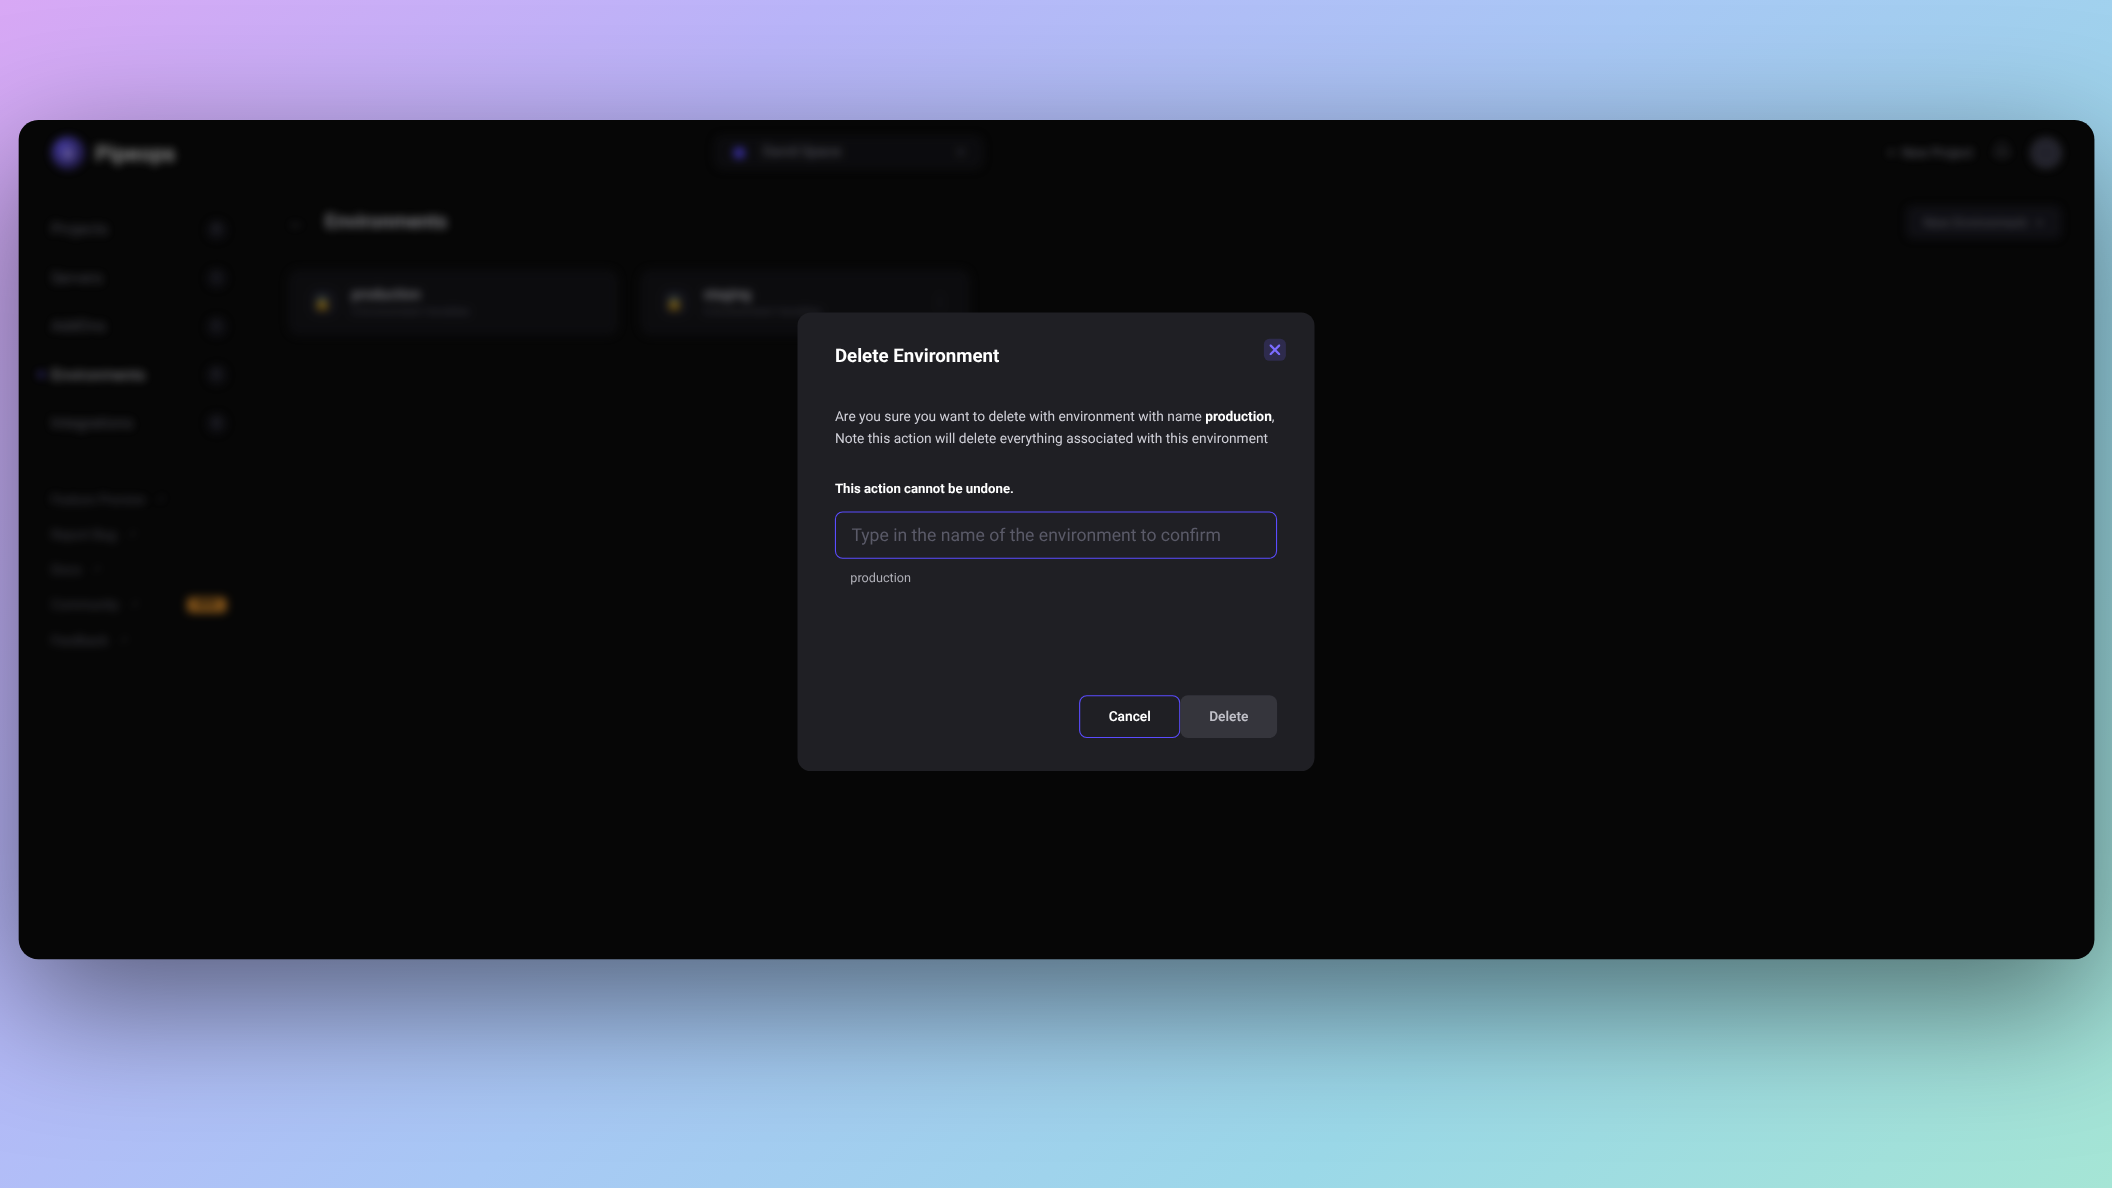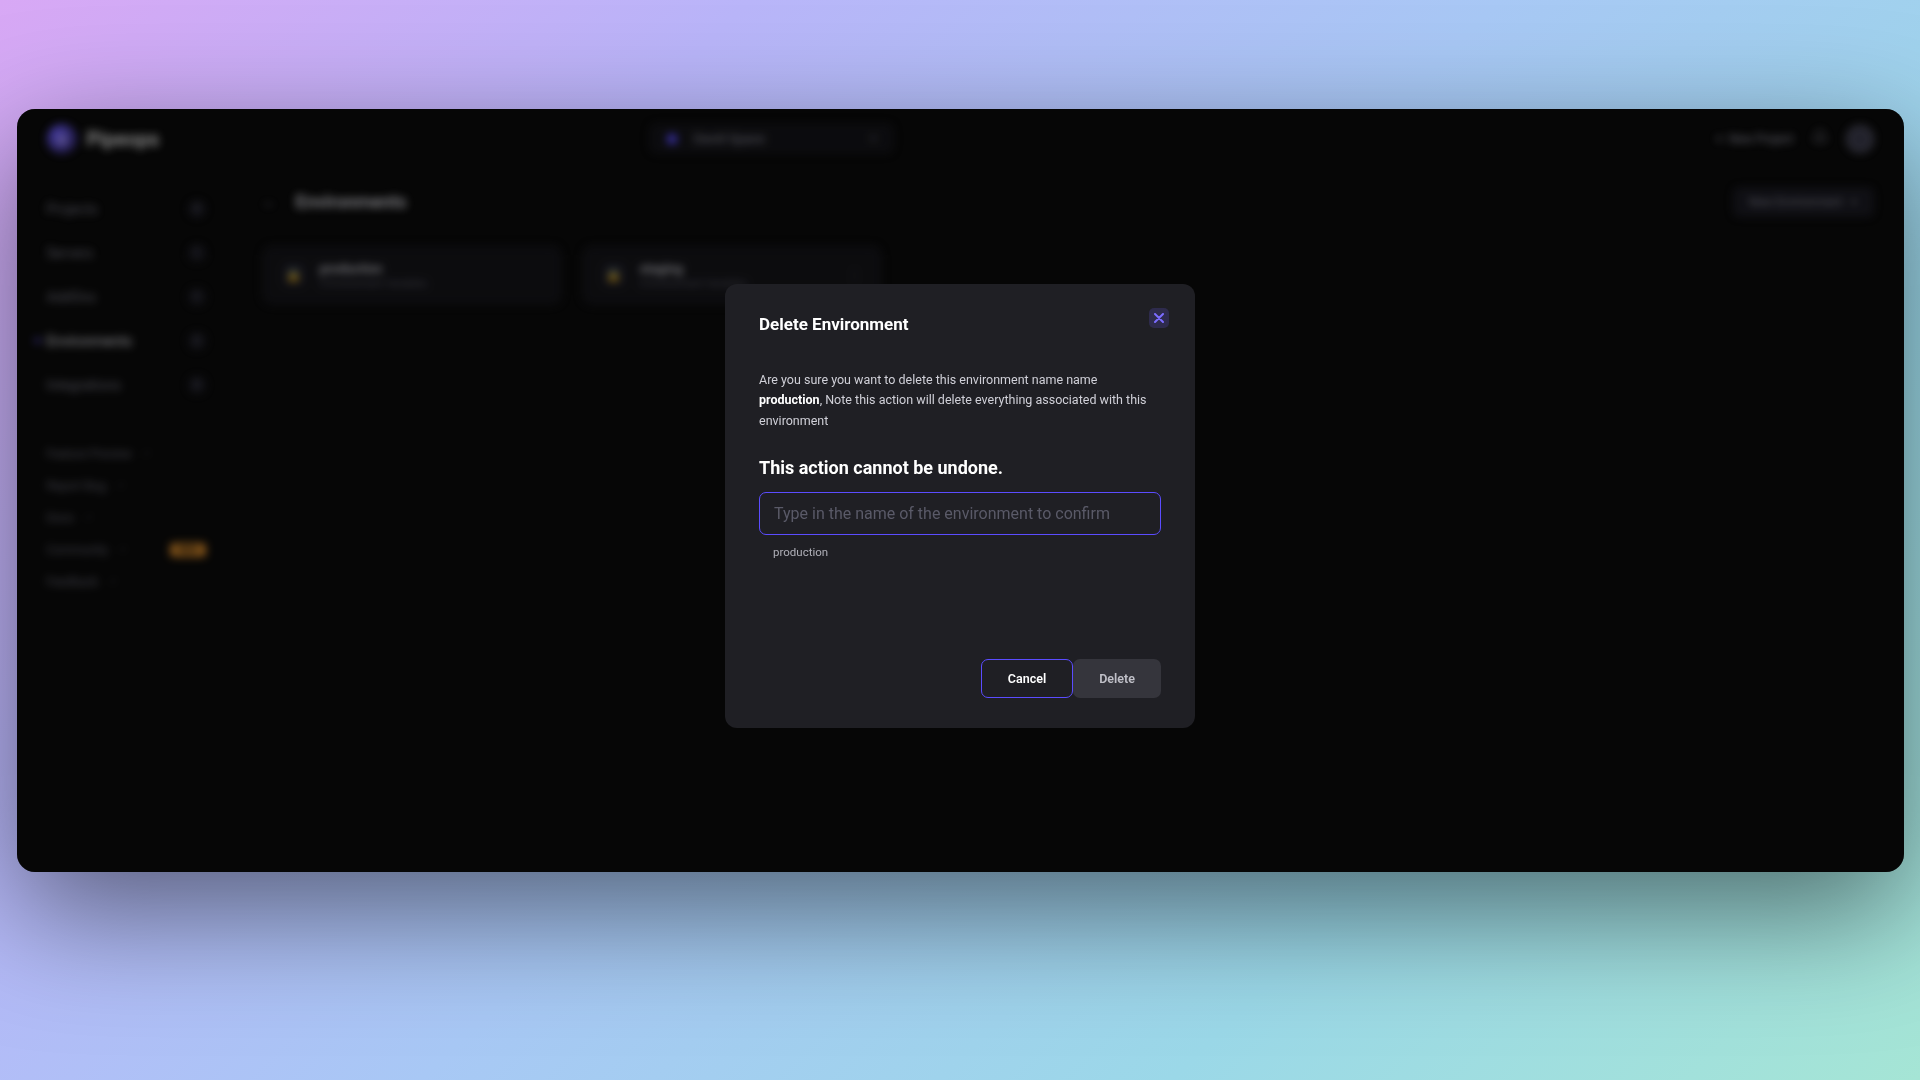--- a/index.html
+++ b/index.html
@@ -249,21 +249,21 @@
 .modal-text {
   color: #d0d0d8;
   font-size: 12.5px;
   line-height: 1.65;
   margin-bottom: 26px;
 }
 .modal-text .bold { font-weight: 700; color: #ffffff; }
 
 .modal-warning {
   color: #ffffff;
-  font-size: 18px;
+  font-size: 12px;
   font-weight: 700;
   margin-bottom: 14px;
 }
 
 .confirm-input {
   width: 100%;
   background: transparent;
   border: 1.5px solid #5b4cff;
   border-radius: 7px;
   padding: 11px 14px;
@@ -423,21 +423,21 @@
   <div class="modal-overlay">
     <div class="modal">
       <div class="modal-title">Delete Environment</div>
       <div class="modal-close">
         <svg viewBox="0 0 10 10">
             <path d="M1 1 L9 9 M9 1 L1 9" stroke="currentColor" stroke-width="2" stroke-linecap="round"></path>
           </svg>
       </div>
 
       <div class="modal-text">
-        <span>Are you sure you want to delete this environment name name </span><span class="bold">production</span><span>, Note this action will delete everything associated with this environment</span>
+        <span>Are you sure you want to delete with environment with name </span><span class="bold">production</span><span>, Note this action will delete everything associated with this environment</span>
       </div>
 
       <div class="modal-warning">This action cannot be undone.</div>
 
       <input class="confirm-input" type="text" placeholder="Type in the name of the environment to confirm" style="">
 
       <div class="hint-text">production</div>
 
       <div class="modal-actions">
         <button class="btn btn-cancel">Cancel</button>

